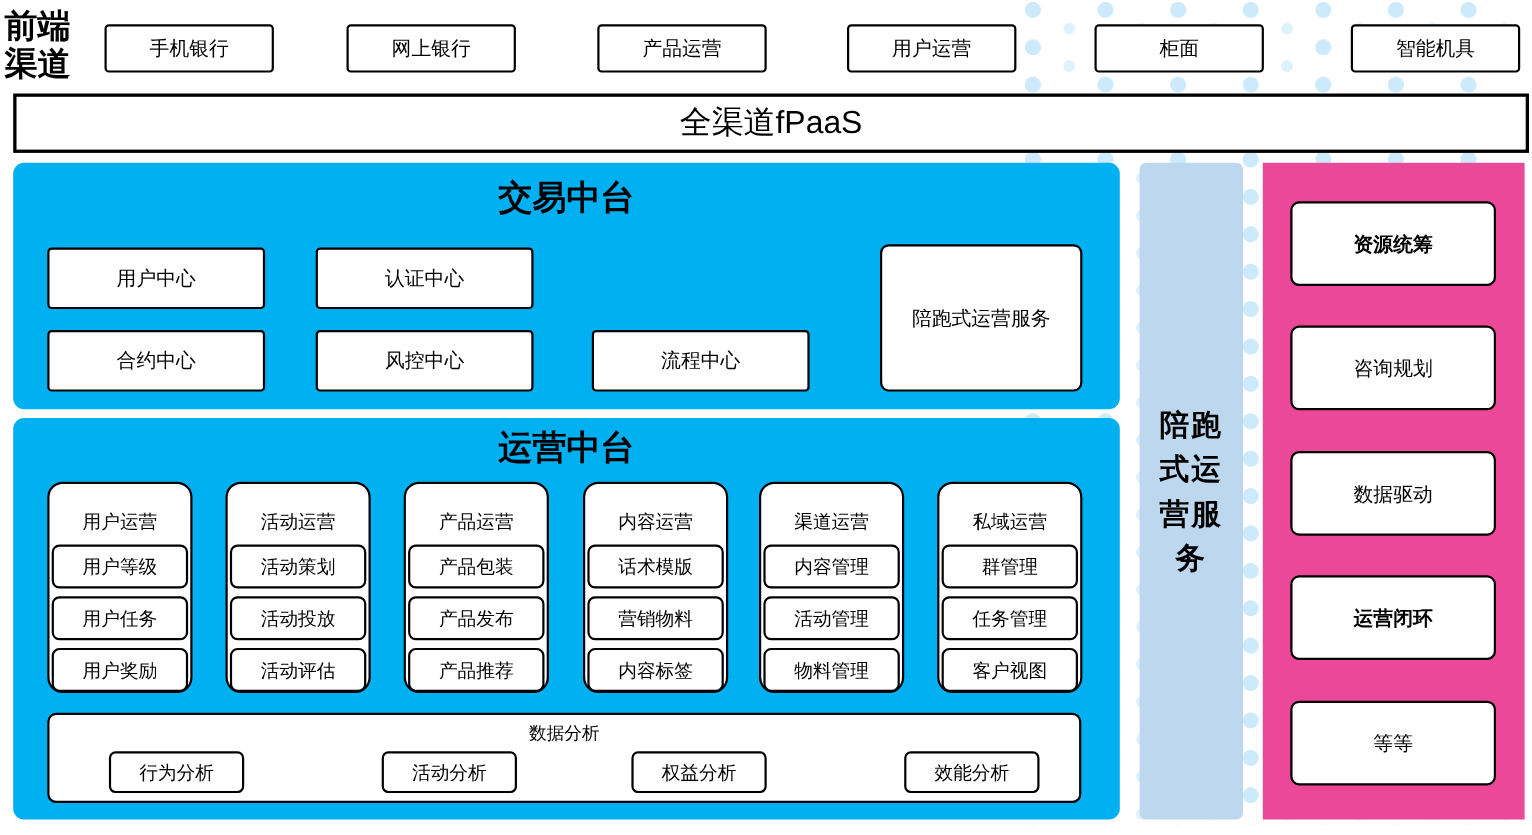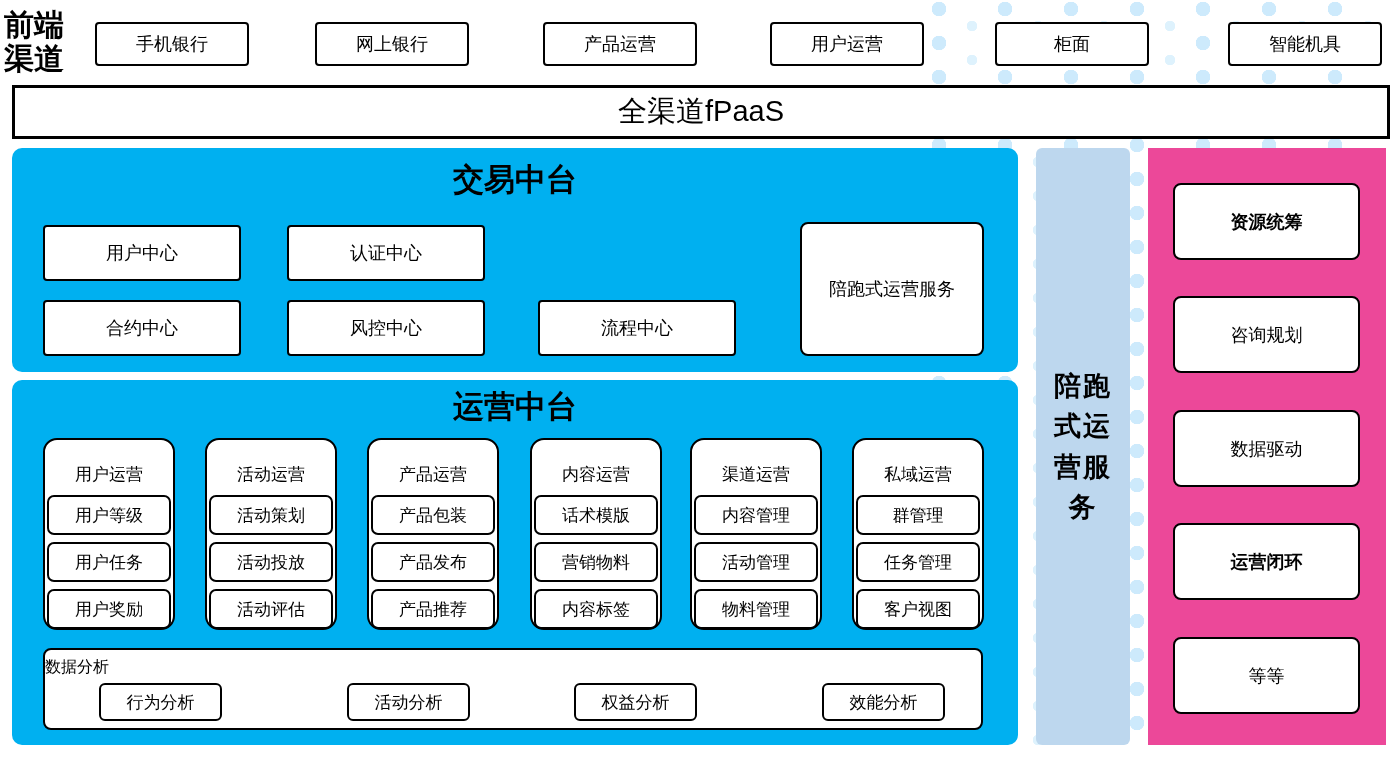--- a/index.html
+++ b/index.html
@@ -80,21 +80,21 @@
     font-size: 17px; flex: none;
   }
 
   
   .analytics {
     position: absolute; left: 31px; top: 268px; width: 940px; height: 82px;
     background: #fff; border: 2px solid #000; border-radius: 8px;
   }
   .analytics-title {
     position: absolute; top: 7px; left: 0; width: 100%;
-    font-size: 16px;
+    text-align: center; font-size: 16px;
   }
   .analytics-item {
     position: absolute; top: 33px; width: 123px; height: 38px;
     background: #fff; border: 2px solid #000; border-radius: 6px;
     display: flex; align-items: center; justify-content: center;
     font-size: 17px;
   }
 
   
   .side-bar {

